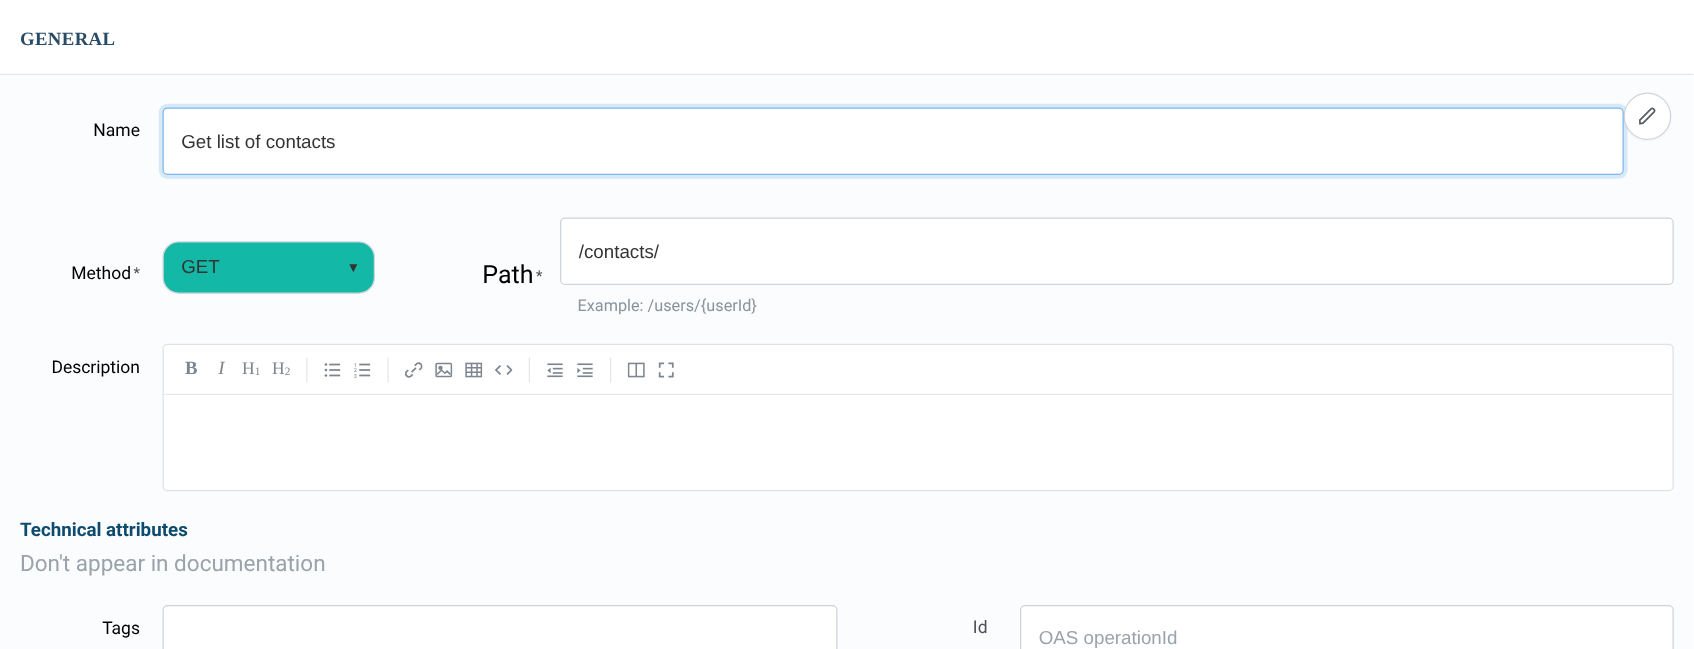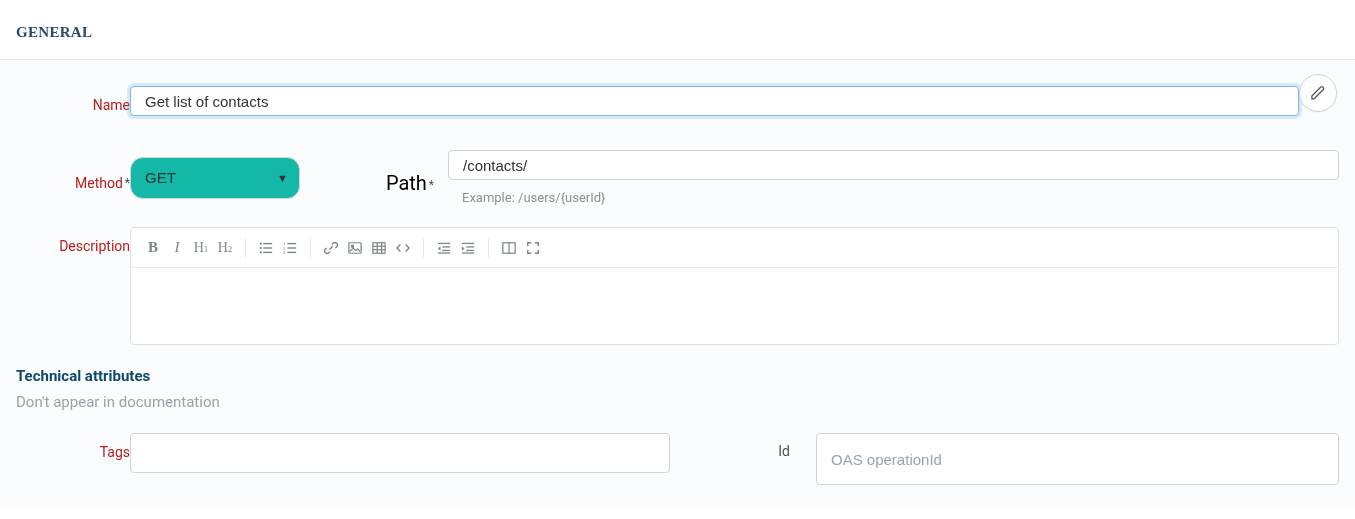--- a/index.html
+++ b/index.html
@@ -28,30 +28,31 @@
   }
   .form-row {
     display: flex;
     align-items: flex-start;
     margin-bottom: 22px;
   }
   .row-name { margin-bottom: 34px; }
   .label {
     width: 114px;
     text-align: right;
+    padding-right: 18px;
     padding-top: 11px;
     font-size: 14px;
-    color: #b91c1c;
+    color: #000000;
     flex-shrink: 0;
   }
   .req::after { content: "*"; margin-left: 2px; color: #4b5157; font-size: 12px; position: relative; top: -1px;}
   .field-wrap { flex: 1; min-width: 0; }
   .input-text {
     width: 100%;
-    height: 30px;
+    height: 54px;
     padding: 9px 14px;
     font-size: 15px;
     color: #333;
     border: 1px solid #cdd4da;
     border-radius: 4px;
     background: #fff;
     outline: none;
   }
   .input-text::placeholder { color: #9aa3ab; }
   .input-name {
@@ -148,21 +149,21 @@
   }
   .edit-fab svg { width: 16px; height: 16px; }
   .tech-section { margin-top: 14px; }
   .tech-title {
     font-size: 15px;
     font-weight: 700;
     color: #0c4a6e;
     margin-bottom: 8px;
   }
   .tech-sub {
-    font-size: 15px;
+    font-size: 18px;
     color: #9aa3ab;
     margin-bottom: 22px;
   }
   .tags-id-row { display: flex; align-items: flex-start; }
   .tags-field {
     flex: 0 0 auto;
   }
   .tags-input {
     width: 540px;
     height: 40px;

